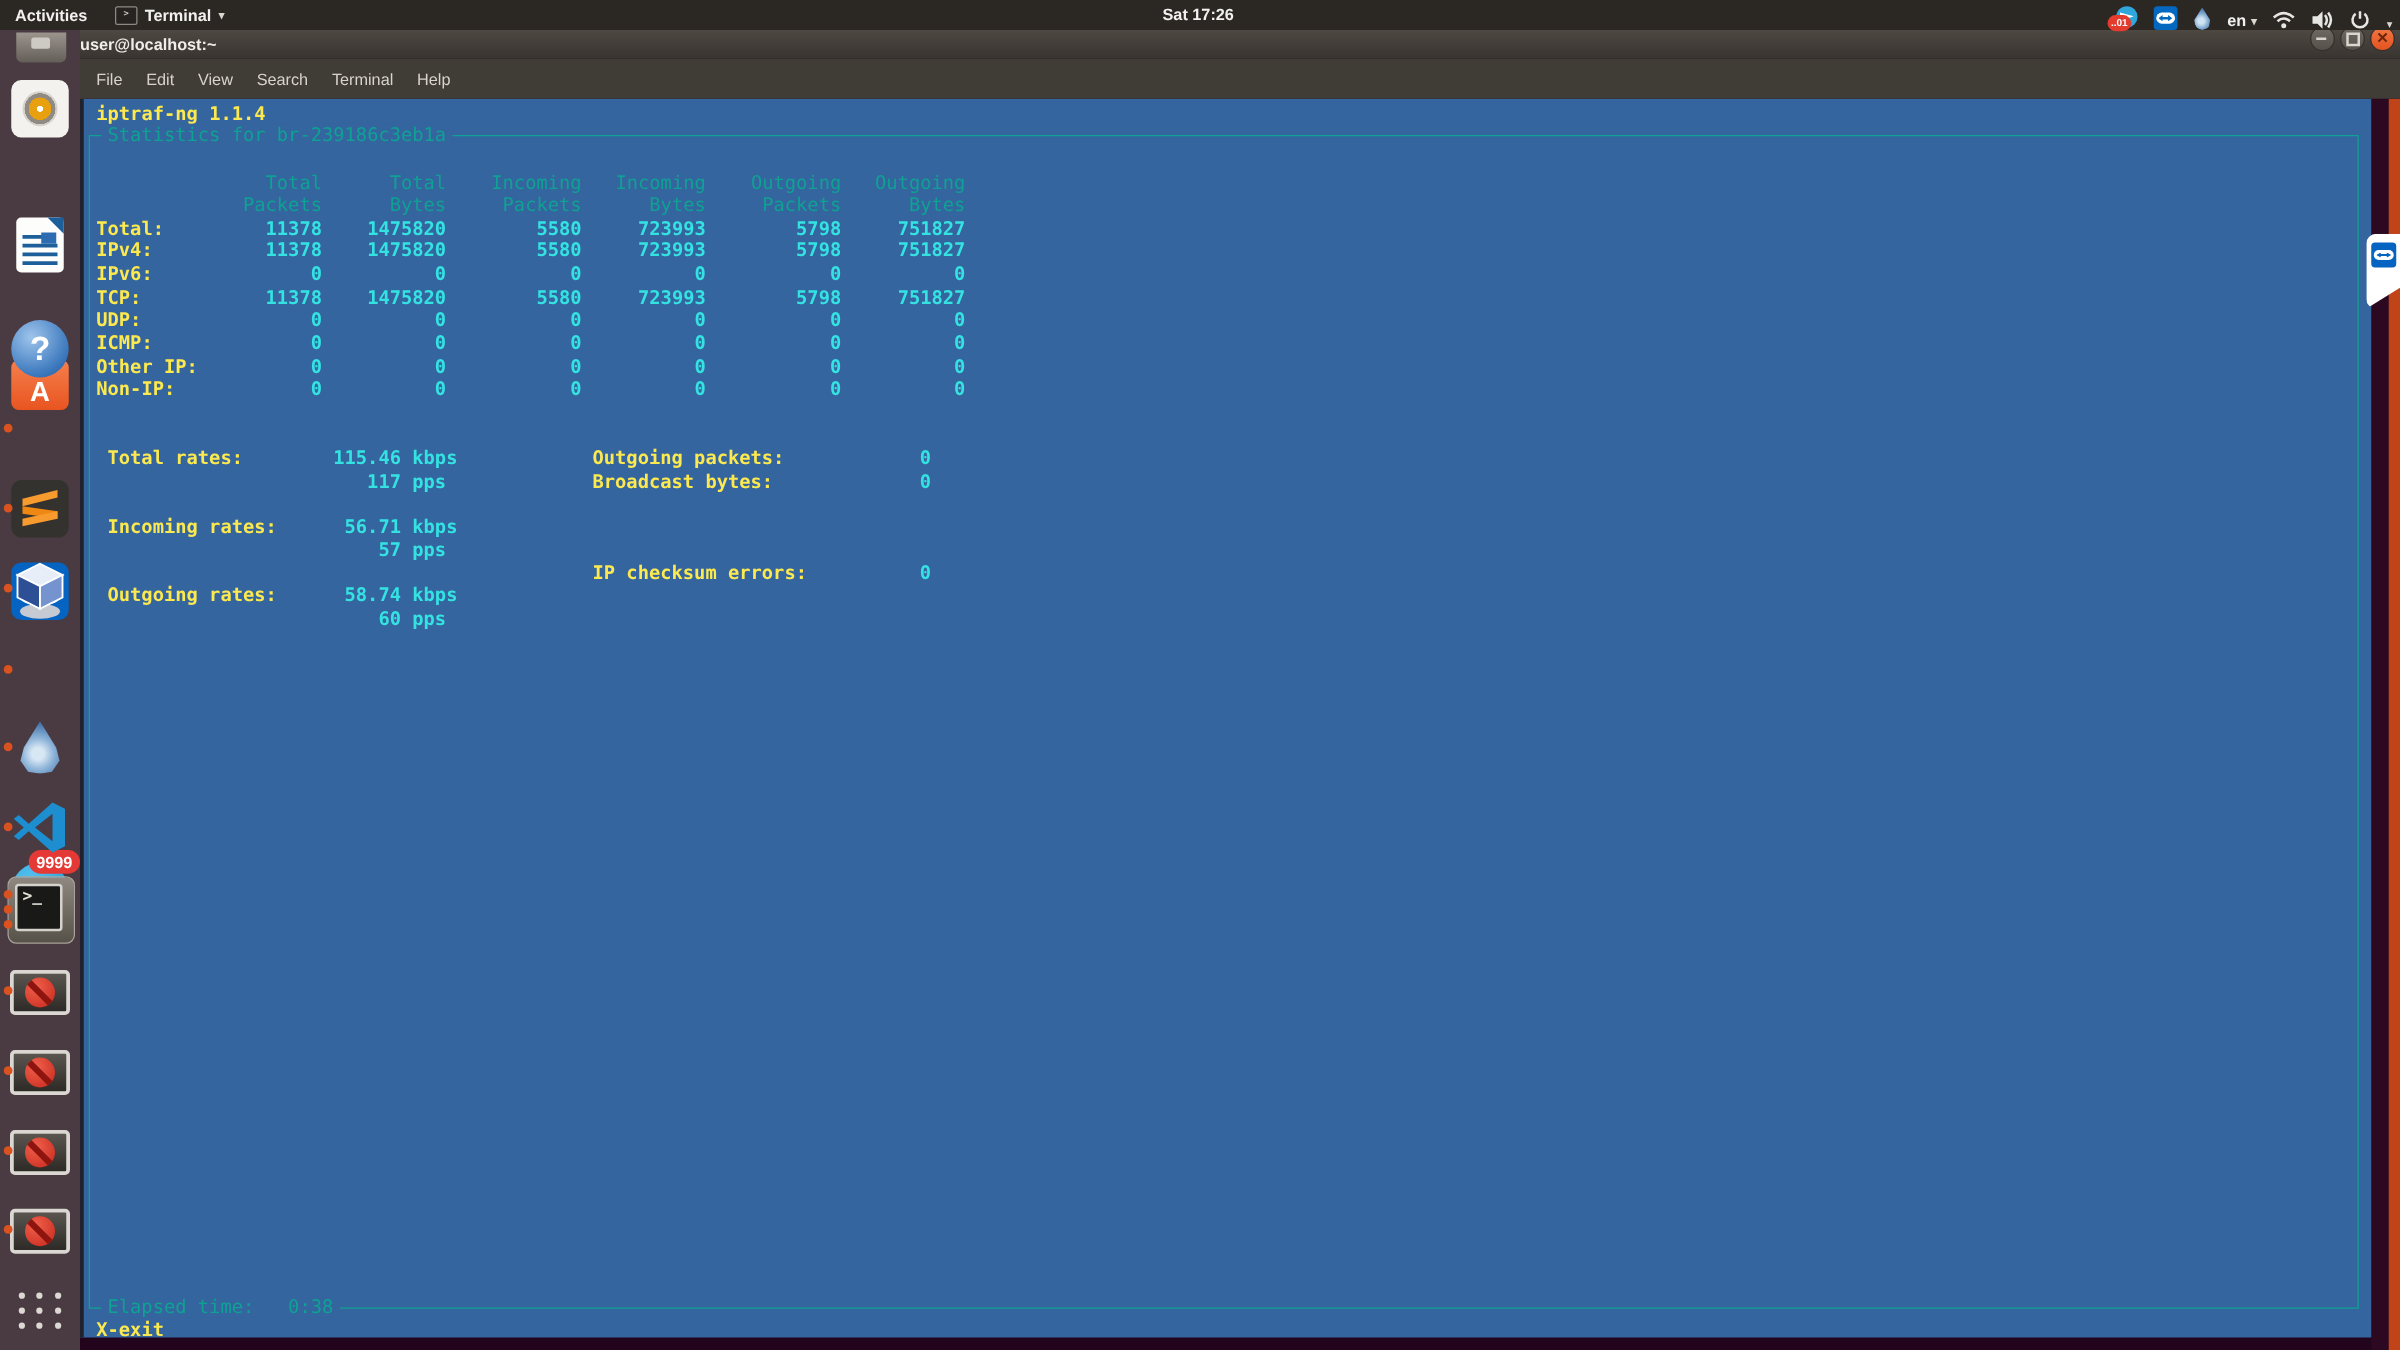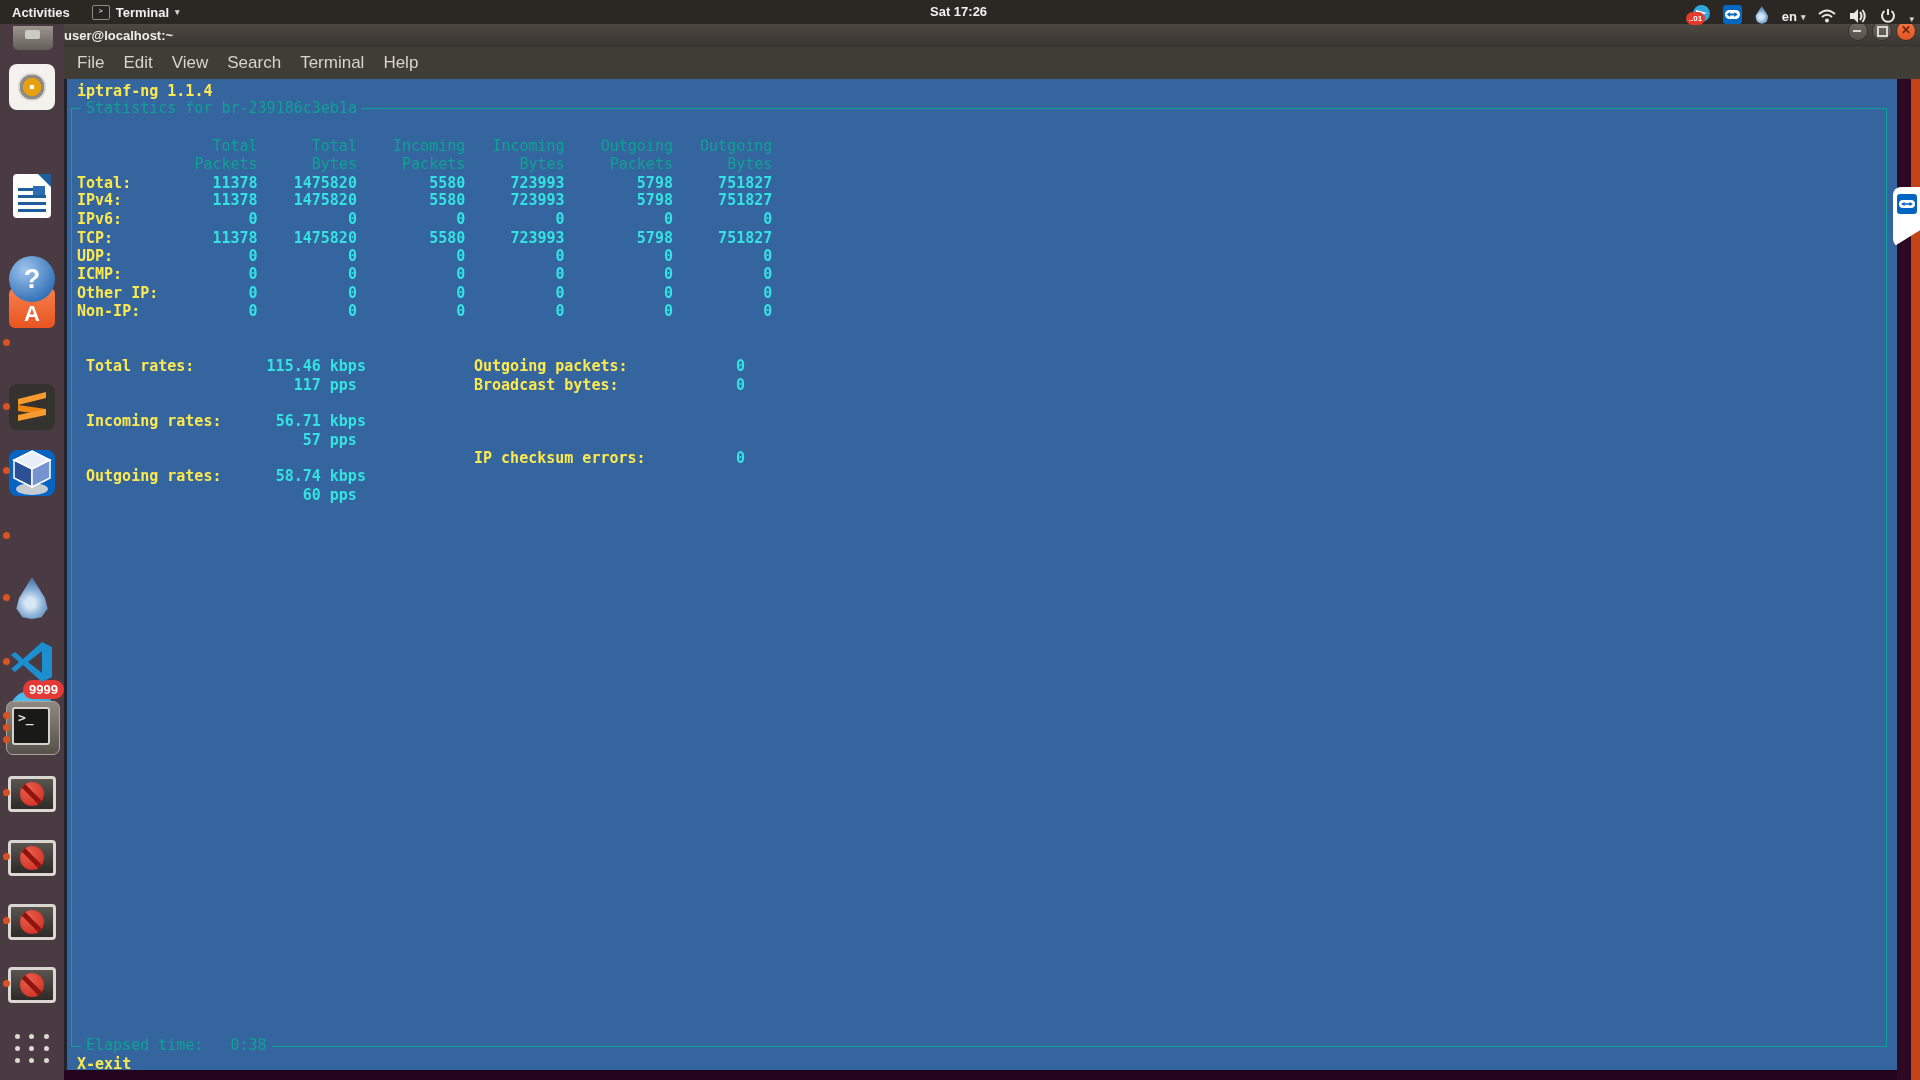--- a/index.html
+++ b/index.html
@@ -35,21 +35,21 @@
         display:flex;align-items:center;justify-content:flex-start;z-index:20;}
   #winbtns{position:absolute;right:4px;top:-3px;display:flex;gap:4px;}
   .wbtn{width:18px;height:18px;border-radius:50%;background:linear-gradient(#716b64,#55504a);
         border:1px solid #35312d;position:relative;}
   .wbtn.close{background:linear-gradient(#f07746,#e4531f);}
   .wbtn .bar{position:absolute;left:4px;top:8px;width:8px;height:2px;background:#d9d6d0;}
   .wbtn .sq{position:absolute;left:4px;top:4px;width:7px;height:7px;border:2px solid #d9d6d0;}
   .wbtn .x{position:absolute;left:0;top:0;width:100%;height:100%;color:#6b2508;font-size:12px;
         line-height:17px;text-align:center;font-weight:bold;}
   #menubar{position:absolute;left:64px;top:47px;width:1856px;height:32px;background:#403c36;
-        color:#d8d4cc;font-size:17px;display:flex;align-items:center;gap:19px;padding-left:13px;
+        color:#d8d4cc;font-size:13px;display:flex;align-items:center;gap:19px;padding-left:13px;
         box-sizing:border-box;z-index:20;}
   .menu-item{cursor:default;}
 
   
   #dock{position:absolute;left:0;top:24px;width:64px;height:1056px;background:#4a3a41;z-index:25;}
   .dicon{position:absolute;left:9px;width:46px;height:46px;}
   .rdot{position:absolute;left:3px;width:7px;height:7px;border-radius:50%;background:#d9521f;}
   .partial-win{position:absolute;left:13px;top:2px;width:40px;height:24px;border-radius:0 0 5px 5px;
         background:linear-gradient(#9b958e,#645e58);}
   .partial-win .inner{position:absolute;left:12px;top:4px;width:15px;height:9px;background:#cdc9c3;border-radius:2px;}

